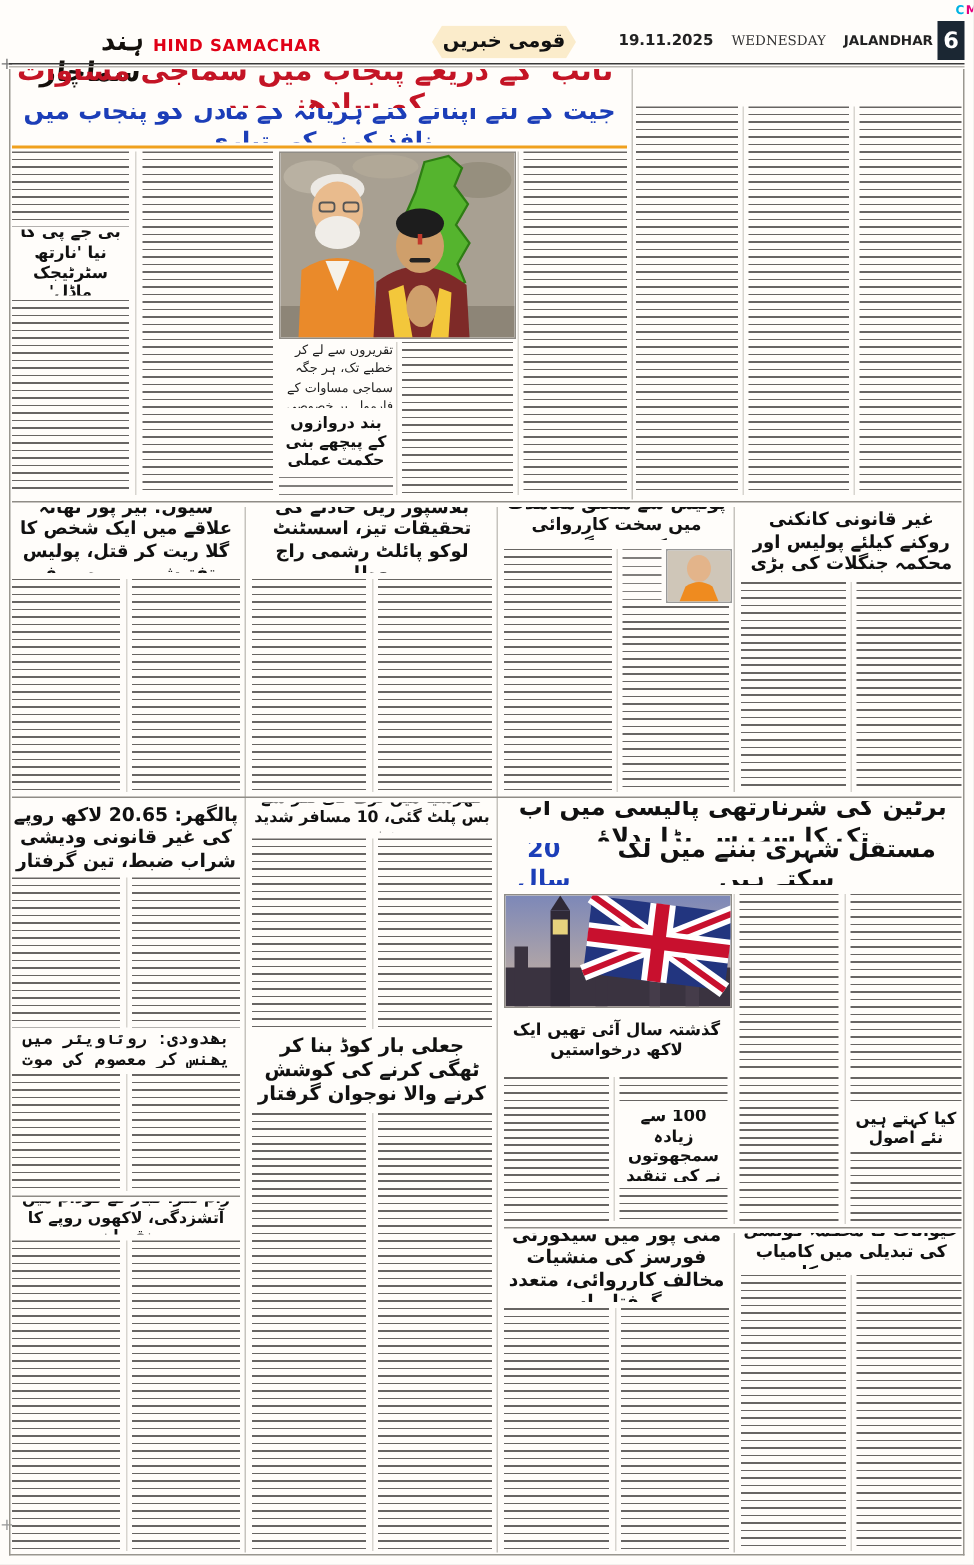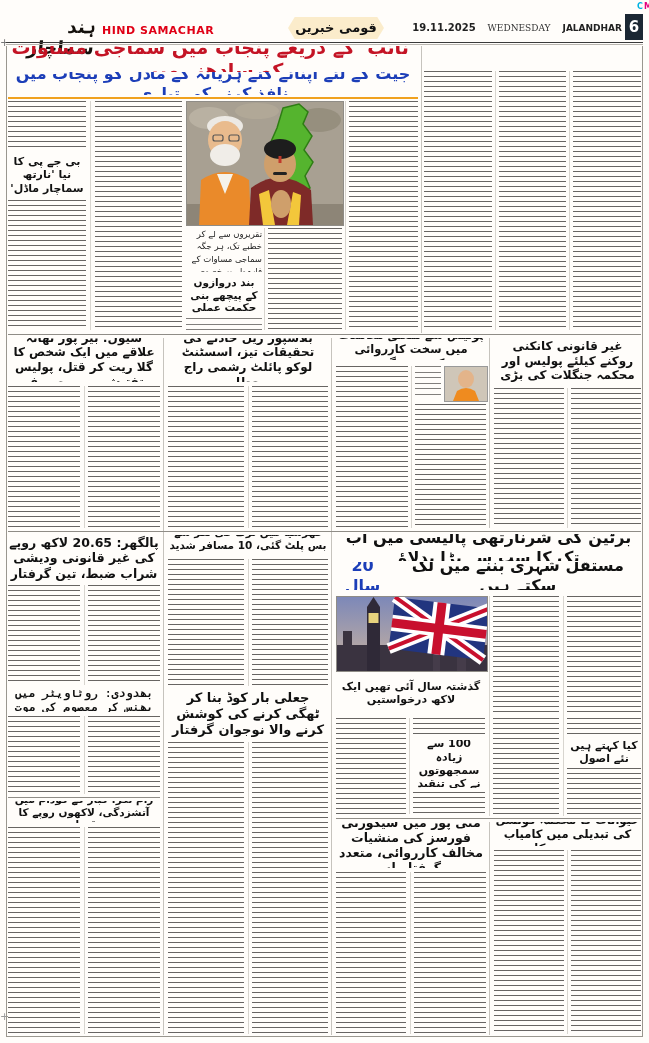--- a/index.html
+++ b/index.html
@@ -83,21 +83,21 @@
         <ellipse cx="93" cy="62" rx="16" ry="18" fill="#cf9f6b"></ellipse>
         <ellipse cx="93" cy="47" rx="16" ry="10" fill="#1d1d1d"></ellipse>
         <rect x="86" y="70" width="14" height="3" rx="1.5" fill="#222"></rect>
         <rect x="91.5" y="54" width="3" height="7" fill="#c0392b"></rect>
         <ellipse cx="94" cy="102" rx="10" ry="14" fill="#cf9f6b"></ellipse>
       </g>
     </svg>
   </div>
 
   <div class="abs tx" style="left:8px;top:101px;width:78px;height:50px;"></div>
-  <div class="abs hd u" style="left:8px;top:153px;width:78px;height:44px;font-size:11px;">بی جے پی کا نیا 'نارتھ سماچار ماڈل'</div>
+  <div class="abs hd u" style="left:8px;top:153px;width:78px;height:44px;font-size:11px;">بی جے پی کا نیا 'نارتھ سٹرٹیجک ماڈل'</div>
   <div class="abs tx" style="left:8px;top:200px;width:78px;height:130px;"></div>
   <div class="vl2" style="left:90px;top:101px;height:229px;"></div>
   <div class="abs tx" style="left:95px;top:101px;width:87px;height:229px;"></div>
 
   <div class="abs u cap" style="left:186px;top:228px;width:76px;height:44px;overflow:hidden;">تقریروں سے لے کر خطبے تک، ہر جگہ سماجی مساوات کے فارمولے پر خصوصی توجہ دی جا رہی ہے۔</div>
   <div class="abs hd u" style="left:186px;top:276px;width:76px;height:38px;font-size:10.5px;">بند دروازوں کے پیچھے بنی حکمت عملی</div>
   <div class="abs tx2" style="left:186px;top:318px;width:76px;height:12px;"></div>
   <div class="vl2" style="left:264px;top:228px;height:102px;"></div>
   <div class="abs tx" style="left:268px;top:228px;width:74px;height:102px;"></div>
 

